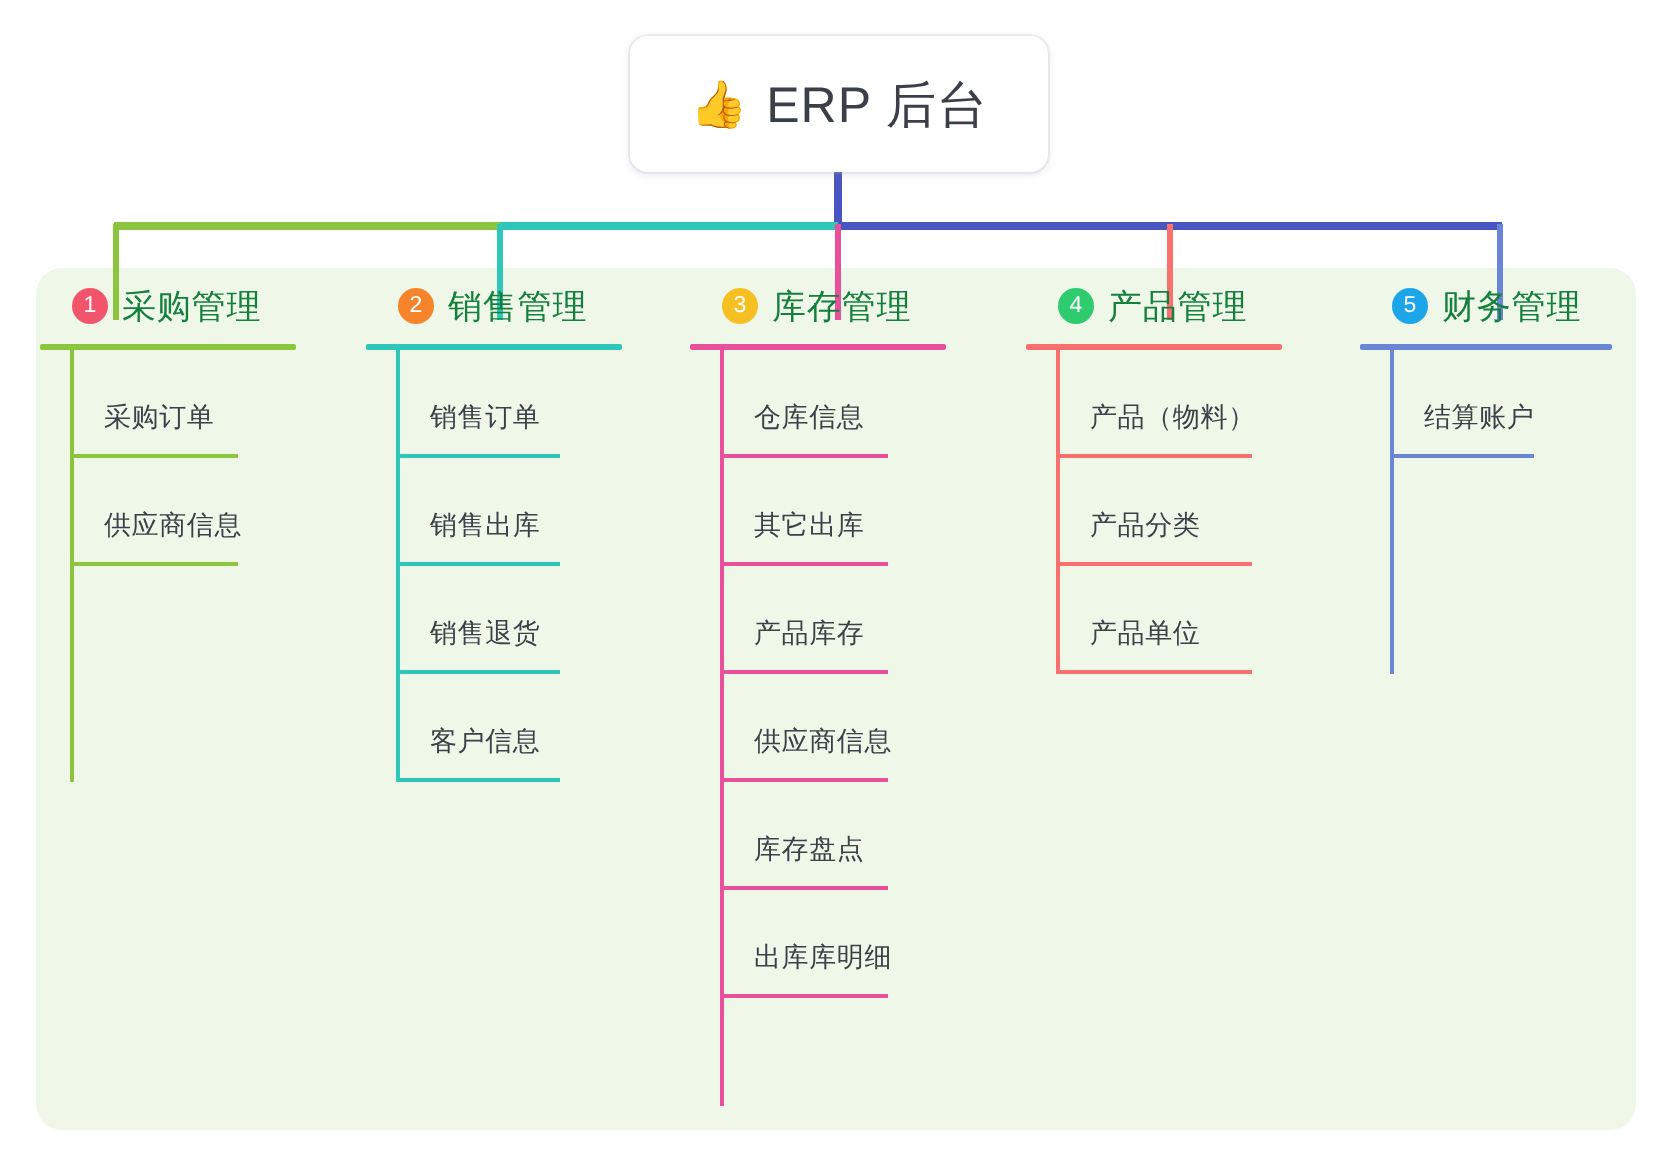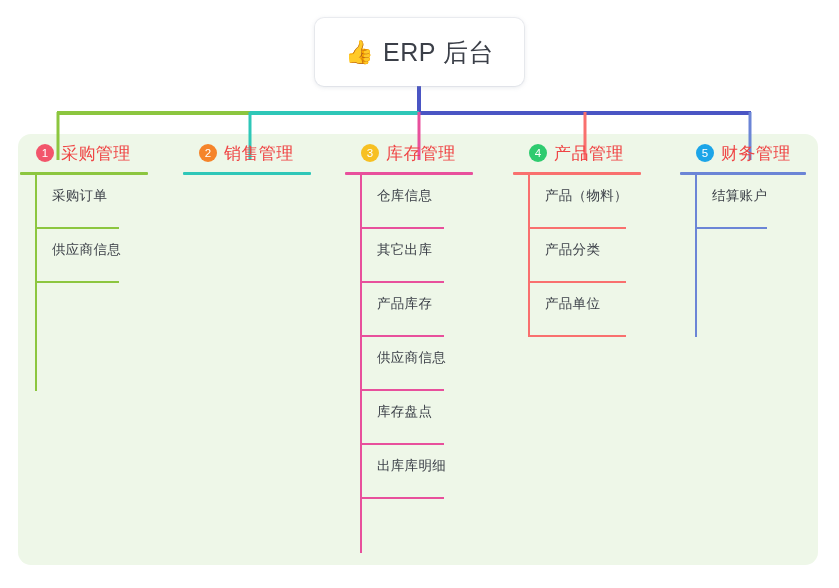--- a/index.html
+++ b/index.html
@@ -54,36 +54,36 @@
     padding-left: 16px;
     white-space: nowrap;
   }
   .badge {
     width: 18px; height: 18px; border-radius: 50%;
     color: #fff; font-size: 11.5px; line-height: 18px;
     text-align: center; font-weight: 400;
     flex: 0 0 auto;
   }
   .branch-title {
-    font-size: 17px; color: #ef4444; letter-spacing: .4px;
+    font-size: 17px; color: #15803d; letter-spacing: .4px;
   }
   .head-rule {
     height: 3px; margin-top: 6px; border-radius: 1px;
   }
 
   .leaves { position: relative; margin-top: 0; }
   .spine {
     position: absolute; left: 15px; top: 0; width: 2px;
   }
   .leaf {
     position: relative;
     height: 54px;
   }
   .leaf-text {
-    position: absolute; left: 32px; bottom: 24px;
+    position: absolute; left: 32px; bottom: 11px;
     font-size: 13.5px; color: #3c4048; white-space: nowrap;
     letter-spacing: .3px;
   }
   .leaf-rule {
     position: absolute; left: 15px; bottom: 0; height: 2px;
   }
 </style>
 </head>
 <body>
 
@@ -128,20 +128,39 @@
             <div class="leaf-rule" style="background: rgb(140, 198, 63); width: 84px;"></div>
           </div>
         </div>
       </div>
       <div class="branch" style="left: 183px; width: 150px;">
         <div class="branch-head">
           <span class="badge" style="background: rgb(245, 132, 42);">2</span>
           <span class="branch-title">销售管理</span>
         </div>
         <div class="head-rule" style="background: rgb(46, 199, 184); width: 128px;"></div>
+        <div class="leaves">
+          <div class="spine" style="background: rgb(46, 199, 184); height: 216px;"></div>
+          <div class="leaf">
+            <span class="leaf-text">销售订单</span>
+            <div class="leaf-rule" style="background: rgb(46, 199, 184); width: 82px;"></div>
+          </div>
+          <div class="leaf">
+            <span class="leaf-text">销售出库</span>
+            <div class="leaf-rule" style="background: rgb(46, 199, 184); width: 82px;"></div>
+          </div>
+          <div class="leaf">
+            <span class="leaf-text">销售退货</span>
+            <div class="leaf-rule" style="background: rgb(46, 199, 184); width: 82px;"></div>
+          </div>
+          <div class="leaf">
+            <span class="leaf-text">客户信息</span>
+            <div class="leaf-rule" style="background: rgb(46, 199, 184); width: 82px;"></div>
+          </div>
+        </div>
       </div>
       <div class="branch" style="left: 345px; width: 150px;">
         <div class="branch-head">
           <span class="badge" style="background: rgb(247, 192, 34);">3</span>
           <span class="branch-title">库存管理</span>
         </div>
         <div class="head-rule" style="background: rgb(232, 80, 156); width: 128px;"></div>
         <div class="leaves">
           <div class="spine" style="background: rgb(232, 80, 156); height: 378px;"></div>
           <div class="leaf">

